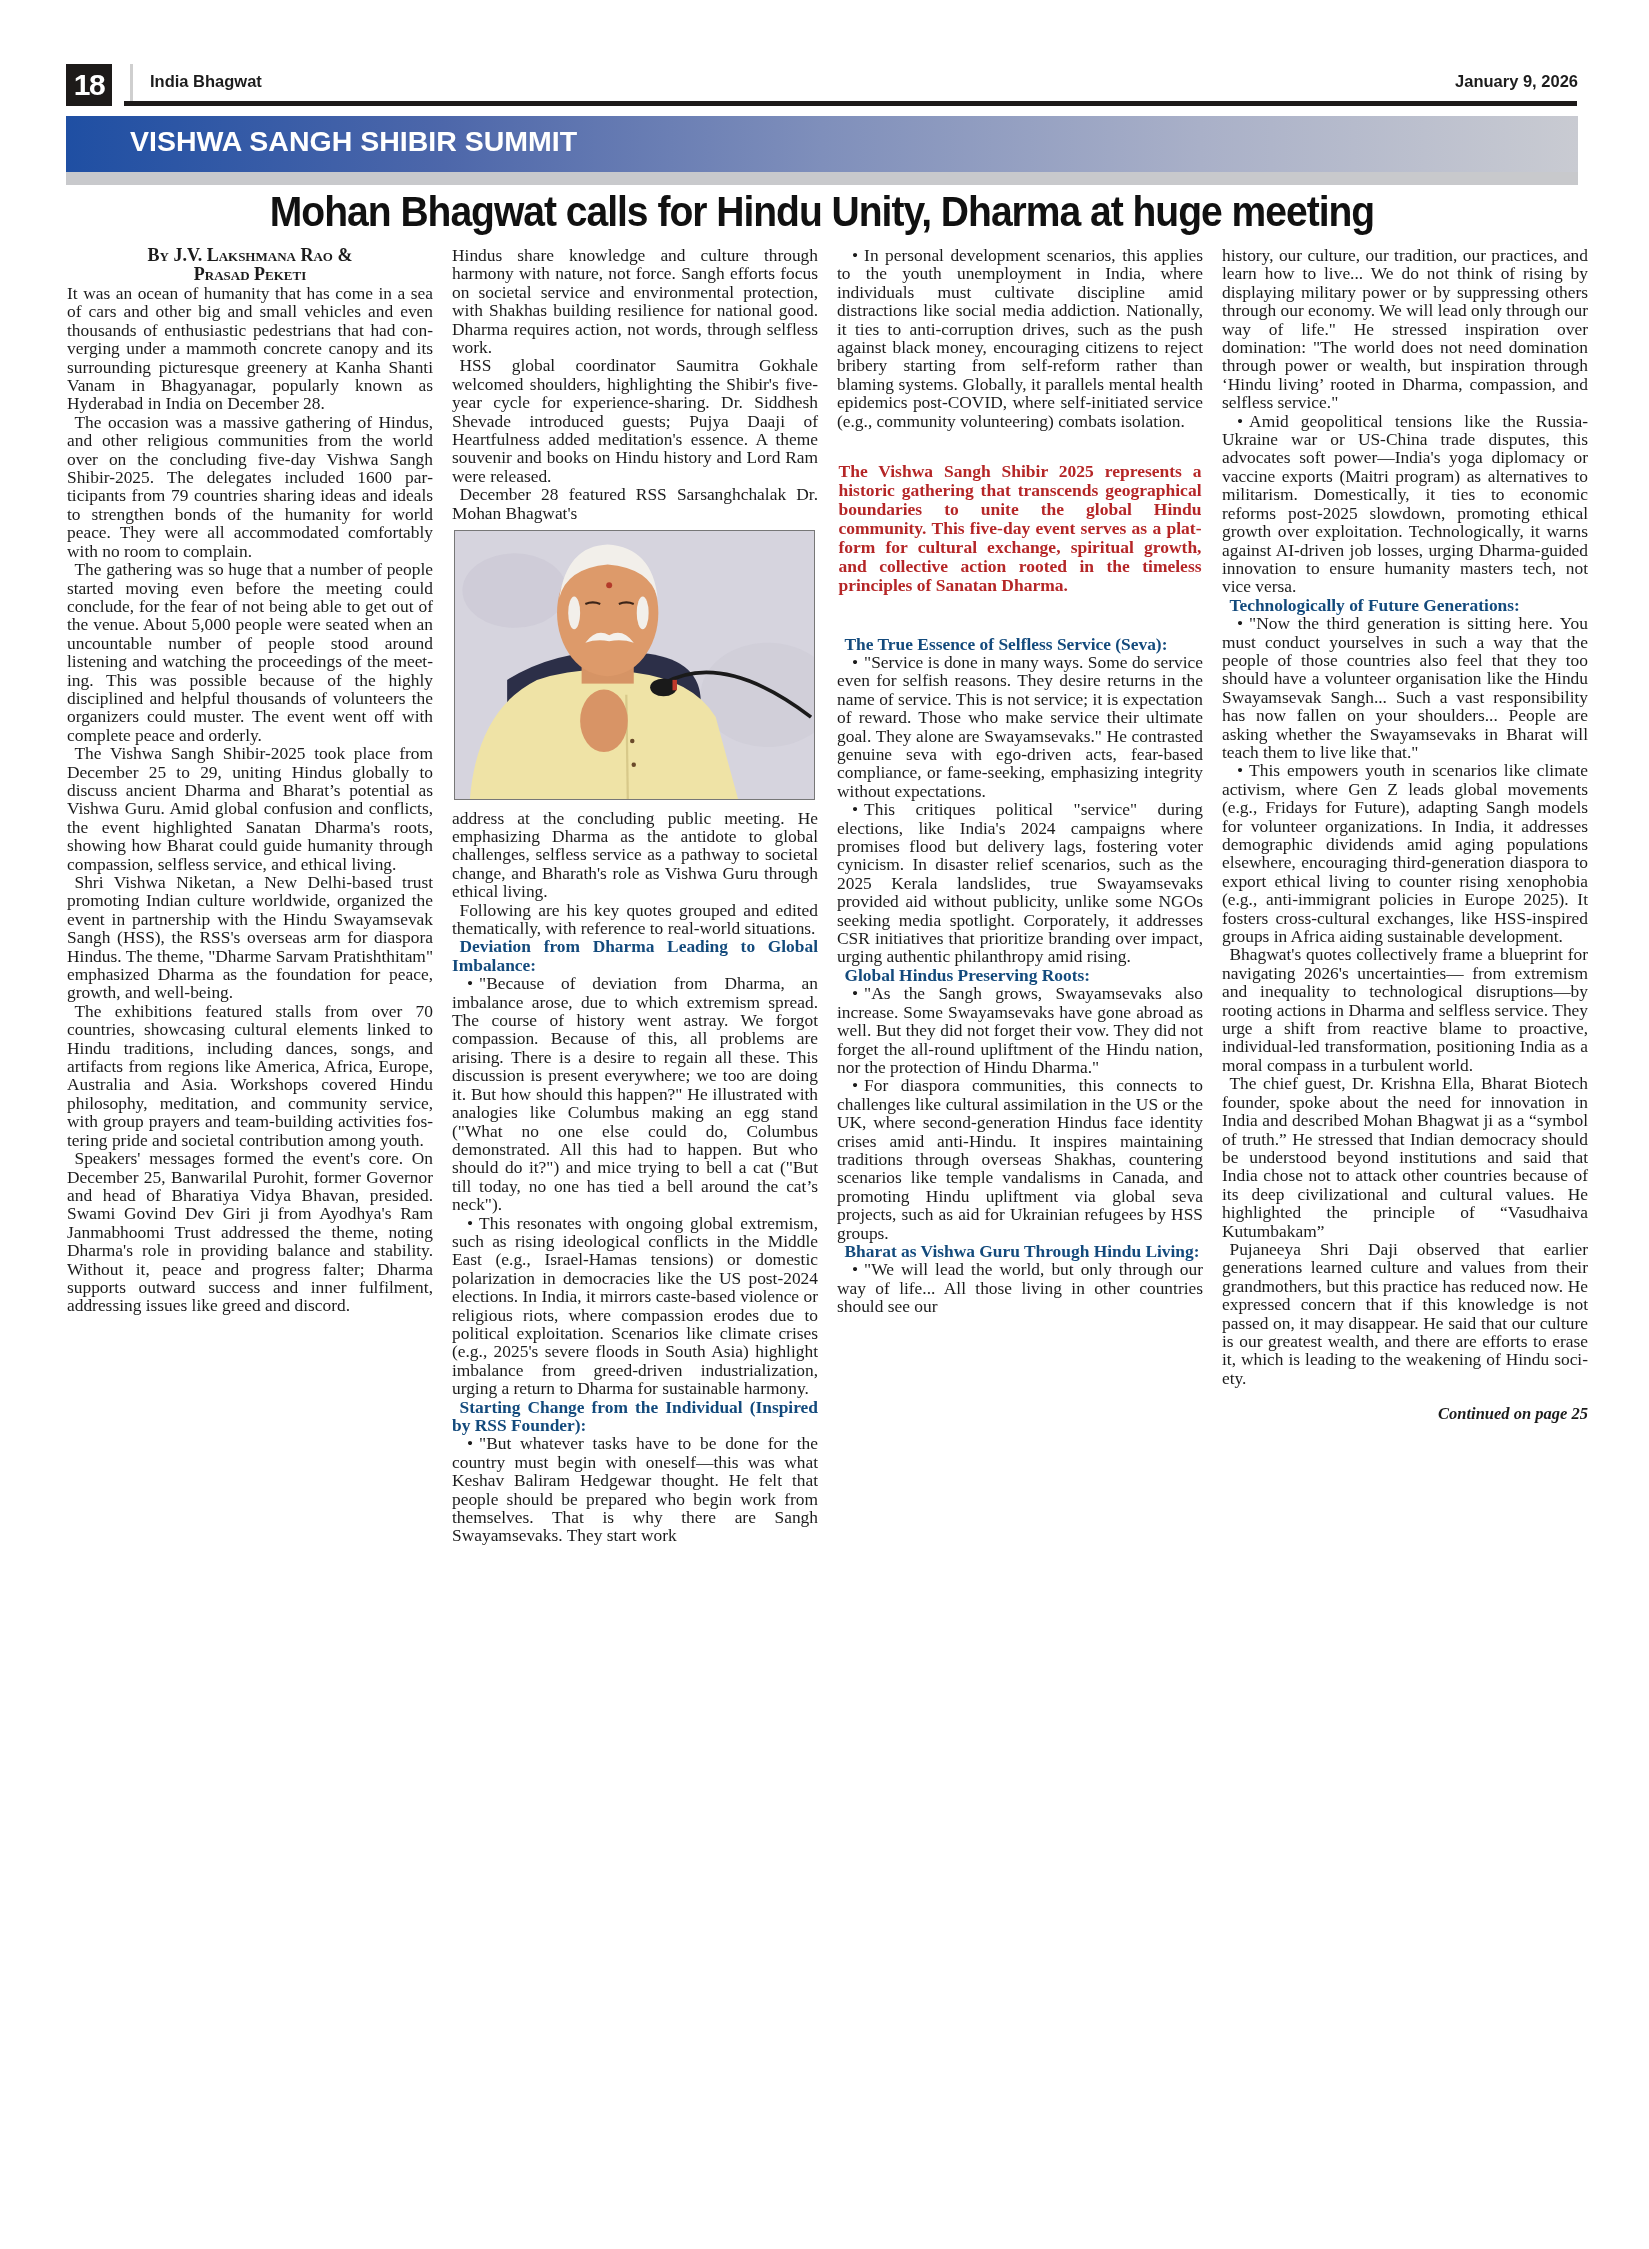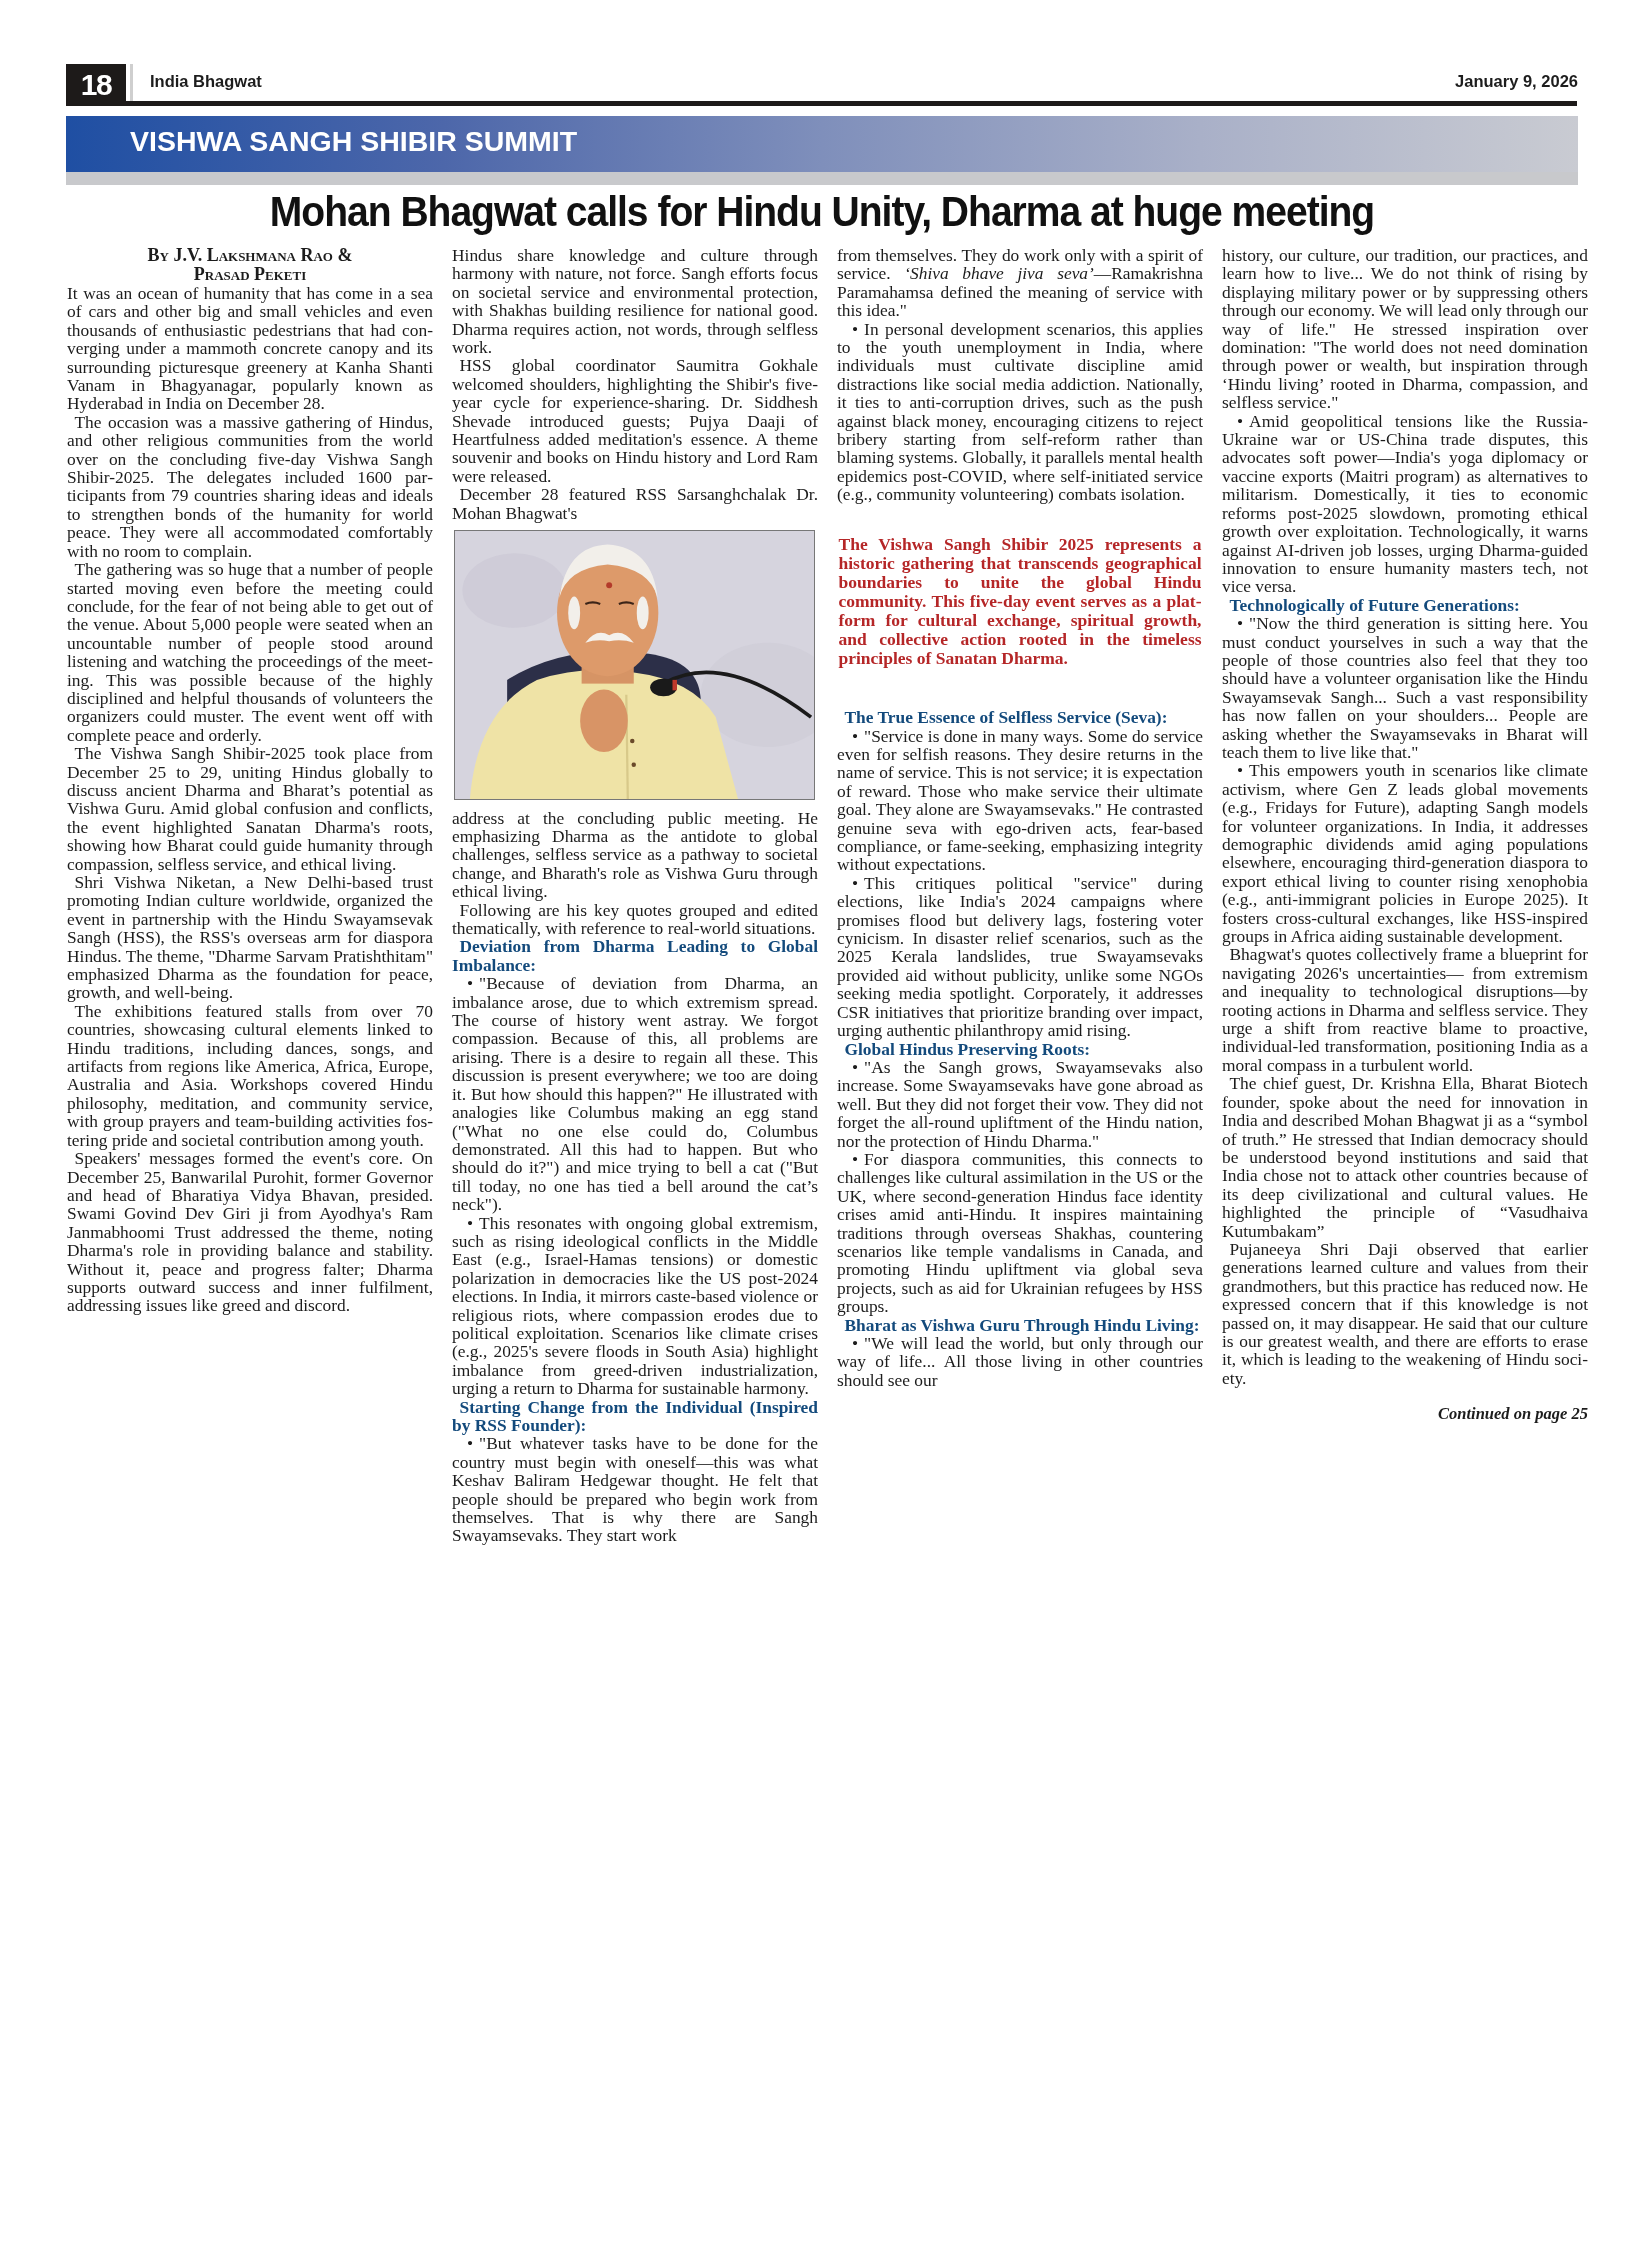--- a/index.html
+++ b/index.html
@@ -1,21 +1,21 @@
 <!DOCTYPE html>
 <html style="font-size:12px"><head>
 <meta charset="utf-8">
 <style>
   * { box-sizing: border-box; margin: 0; padding: 0; }
   html, body { width: 1650px; height: 2250px; background: #ffffff; overflow: hidden; }
   body { position: relative; font-family: "Liberation Serif", "DejaVu Serif", serif; color: #1c1c1c; }
 
   
   .page-header { position: absolute; left: 66px; top: 64px; width: 1512px; height: 42px; }
-  .page-num { position: absolute; left: 0; top: 0; width: 60px; height: 42px; background: #1d1a19; color: #fff;
+  .page-num { position: absolute; left: 0; top: 0; width: 46px; height: 42px; background: #1d1a19; color: #fff;
     font-family: "Liberation Sans", sans-serif; font-weight: bold; font-size: 30px; letter-spacing: -1.5px;
     display: flex; align-items: center; justify-content: center; }
   .page-num-sep { position: absolute; left: 64px; top: 0; width: 3px; height: 39px; background: #cfcfcf; }
   .pub-name { position: absolute; left: 84px; top: 7.5px; font-family: "Liberation Sans", sans-serif; font-weight: bold;
     font-size: 16.5px; color: #1d1d1d; }
   .pub-date { position: absolute; right: 0; top: 7.5px; font-family: "Liberation Sans", sans-serif; font-weight: bold;
     font-size: 16.5px; color: #1d1d1d; }
   .header-rule { position: absolute; left: 58px; top: 37px; width: 1453px; height: 4.5px; background: #1d1a19; }
 
   
@@ -125,21 +125,20 @@
   <p class="noindent">address at the concluding public meet­ing. He emphasizing Dharma as the antidote to global challenges, selfless service as a pathway to societal change, and Bharath's role as Vishwa Guru through ethical living.</p>
   <p>Following are his key quotes grouped and edited thematically, with reference to real-world situations.</p>
   <p class="subhead">Deviation from Dharma Leading to Global Imbalance:</p>
   <p class="bullet"><span class="dot">•</span><span>"Because of deviation from Dharma, an imbalance arose, due to which extremism spread. The course of history went astray. We forgot compassion. Because of this, all problems are arising. There is a desire to regain all these. This discussion is present everywhere; we too are doing it. But how should this happen?" He illustrated with analogies like Columbus making an egg stand ("What no one else could do, Columbus demonstrated. All this had to happen. But who should do it?") and mice trying to bell a cat ("But till today, no one has tied a bell around the cat’s neck").</span></p>
   <p class="bullet"><span class="dot">•</span><span>This resonates with ongoing global extremism, such as rising ideological conflicts in the Middle East (e.g., Israel-Hamas tensions) or domestic polariza­tion in democracies like the US post-2024 elections. In India, it mirrors caste-based violence or religious riots, where compassion erodes due to politi­cal exploitation. Scenarios like climate crises (e.g., 2025's severe floods in South Asia) highlight imbalance from greed-driven industrialization, urging a return to Dharma for sustainable har­mony.</span></p>
   <p class="subhead">Starting Change from the Individual (Inspired by RSS Founder):</p>
   <p class="bullet"><span class="dot">•</span><span>"But whatever tasks have to be done for the country must begin with one­self—this was what Keshav Baliram Hedgewar thought. He felt that people should be prepared who begin work from themselves. That is why there are Sangh Swayamsevaks. They start work</span></p>
 </div>
 
 <div class="col col3">
-  <p class="noindent"><span>from themselves. They do work only with a spirit of service. </span><span class="italic">‘Shiva bhave jiva seva’</span><span>—Ramakrishna Paramahamsa defined the meaning of service with this idea."</span></p>
   <p class="bullet"><span class="dot">•</span><span>In personal development scenarios, this applies to the youth unemployment in India, where individuals must culti­vate discipline amid distractions like social media addiction. Nationally, it ties to anti-corruption drives, such as the push against black money, encour­aging citizens to reject bribery starting from self-reform rather than blaming systems. Globally, it parallels mental health epidemics post-COVID, where self-initiated service (e.g., community volunteering) combats isolation.</span></p>
 
   <p class="pullquote" style="margin-top:31.5px; margin-bottom:40px;">The Vishwa Sangh Shibir 2025 repre­sents a historic gathering that tran­scends geographical boundaries to unite the global Hindu community. This five-day event serves as a plat­form for cultural exchange, spiritual growth, and collective action rooted in the timeless principles of Sanatan Dharma.</p>
 
   <p class="subhead">The True Essence of Selfless Service (Seva):</p>
   <p class="bullet"><span class="dot">•</span><span>"Service is done in many ways. Some do service even for selfish reasons. They desire returns in the name of service. This is not service; it is expectation of reward.  Those who make service their ultimate goal. They alone are Swayamsevaks." He contrasted genuine seva with ego-driven acts, fear-based compliance, or fame-seeking, empha­sizing integrity without expectations.</span></p>
   <p class="bullet"><span class="dot">•</span><span>This critiques political "service" during elections, like India's 2024 cam­paigns where promises flood but deliv­ery lags, fostering voter cynicism. In dis­aster relief scenarios, such as the 2025 Kerala landslides, true Swayamsevaks provided aid without publicity, unlike some NGOs seeking media spotlight. Corporately, it addresses CSR initiatives that prioritize branding over impact, urging authentic philanthropy amid ris­ing.</span></p>
   <p class="subhead">Global Hindus Preserving Roots:</p>
   <p class="bullet"><span class="dot">•</span><span>"As the Sangh grows, Swayamsevaks also increase. Some Swayamsevaks have gone abroad as well. But they did not forget their vow. They did not forget the all-round upliftment of the Hindu nation, nor the protection of Hindu Dharma."</span></p>
   <p class="bullet"><span class="dot">•</span><span>For diaspora communities, this con­nects to challenges like cultural assimi­lation in the US or the UK, where sec­ond-generation Hindus face identity crises amid anti-Hindu. It inspires maintaining traditions through over­seas Shakhas, countering scenarios like temple vandalisms in Canada, and pro­moting Hindu upliftment via global seva projects, such as aid for Ukrainian refugees by HSS groups.</span></p>

